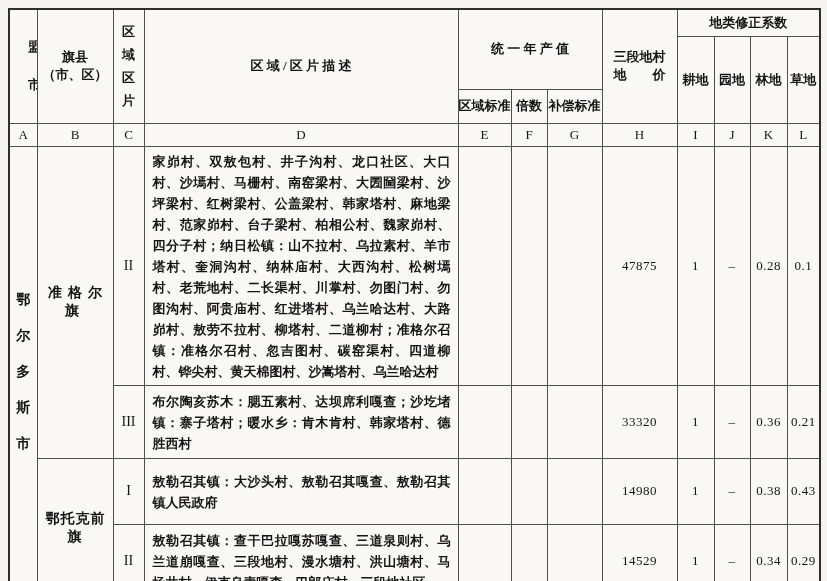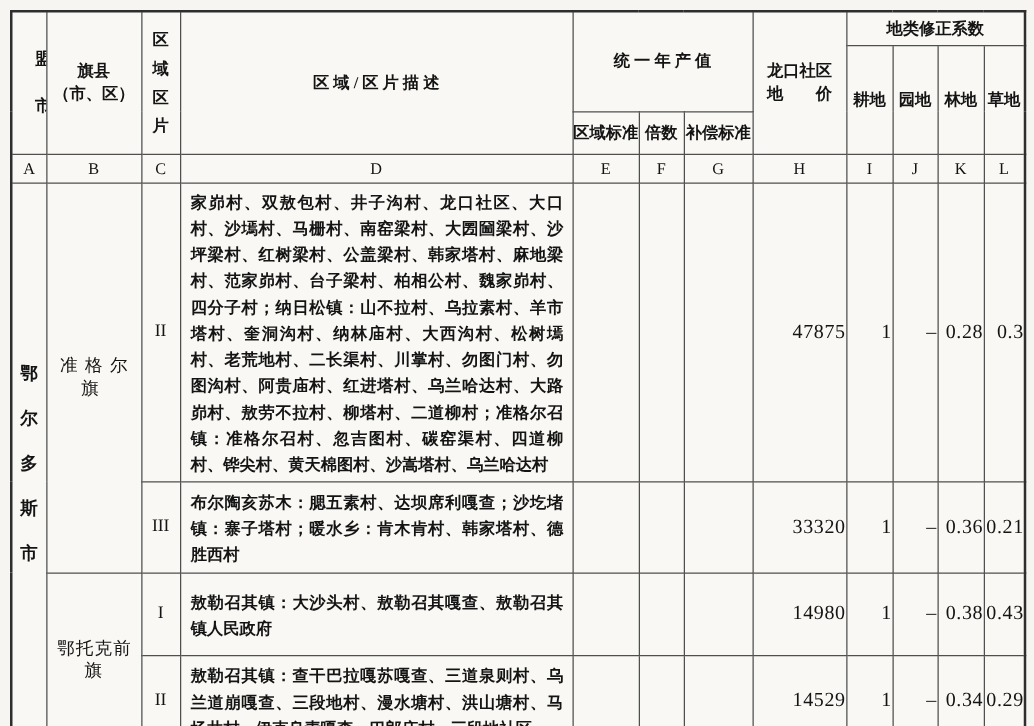--- a/index.html
+++ b/index.html
@@ -33,32 +33,32 @@
   tr.h1{height:27px;}
   tr.h2{height:53px;}
   tr.h3{height:34px;}
   tr.letters{height:23px;}
   tr.letters td{font-size:13px;font-weight:normal;}
   tr.r0{height:215px;}
   tr.r1{height:73px;}
   tr.r2{height:66px;}
   tr.r3{height:74px;}
   
-  .banner{font-size:14px;font-weight:normal;}
+  .banner{font-size:14px;font-weight:bold;}
   .sp6{letter-spacing:6px;text-indent:6px;}
   .sp1{letter-spacing:1px;text-indent:1px;}
   .zone{font-size:14px;margin-top:41px;}
   .desc{
     text-align:justify;
     font-size:13px;
     line-height:21px;
     padding:4px 7px 3px 8px;
     font-weight:bold;
   }
-  .num{font-size:16px;letter-spacing:0.5px;text-align:right;}
+  .num{font-size:13px;letter-spacing:0.5px;}
 </style>
 </head>
 <body>
 
 <div class="sheet">
   <table>
     <colgroup>
       <col style="width:28px">
         <col style="width:76px">
         <col style="width:31px">
@@ -74,21 +74,21 @@
     </colgroup>
 
     <tbody>
         <tr class="h1">
       <td rowspan="3" class="hdr vstack">盟市</td>
       <td rowspan="3" class="hdr">旗县
 （市、区）</td>
       <td rowspan="3" class="hdr vstack4">区域区片</td>
       <td rowspan="3" class="hdr">区 域 / 区 片 描 述</td>
       <td rowspan="2" colspan="3" class="hdr">统 一 年 产 值</td>
-      <td rowspan="3" class="hdr">龙口社区
+      <td rowspan="3" class="hdr">三段地村
 地　　价</td>
       <td colspan="4" class="hdr">地类修正系数</td>
     </tr>
 
     <tr class="h2">
       <td rowspan="2" class="hdr">耕地</td>
       <td rowspan="2" class="hdr">园地</td>
       <td rowspan="2" class="hdr">林地</td>
       <td rowspan="2" class="hdr">草地</td>
     </tr>
@@ -119,21 +119,21 @@
       <td rowspan="2" class="banner sp6">准格尔旗</td>
       <td class="zone">II</td>
       <td class="desc">家峁村、双敖包村、井子沟村、龙口社区、大口村、沙墕村、马栅村、南窑梁村、大圐圙梁村、沙坪梁村、红树梁村、公盖梁村、韩家塔村、麻地梁村、范家峁村、台子梁村、柏相公村、魏家峁村、四分子村；纳日松镇：山不拉村、乌拉素村、羊市塔村、奎洞沟村、纳林庙村、大西沟村、松树墕村、老荒地村、二长渠村、川掌村、勿图门村、勿图沟村、阿贵庙村、红进塔村、乌兰哈达村、大路峁村、敖劳不拉村、柳塔村、二道柳村；准格尔召镇：准格尔召村、忽吉图村、碳窑渠村、四道柳村、铧尖村、黄天棉图村、沙嵩塔村、乌兰哈达村</td>
       <td></td>
       <td></td>
       <td></td>
       <td class="num">47875</td>
       <td class="num">1</td>
       <td class="num">–</td>
       <td class="num">0.28</td>
-      <td class="num">0.3</td>
+      <td class="num">0.1</td>
     </tr>
 
     <tr class="r1">
       <td class="zone">III</td>
       <td class="desc">布尔陶亥苏木：腮五素村、达坝席利嘎查；沙圪堵镇：寨子塔村；暖水乡：肯木肯村、韩家塔村、德胜西村</td>
       <td></td>
       <td></td>
       <td></td>
       <td class="num">33320</td>
       <td class="num">1</td>

